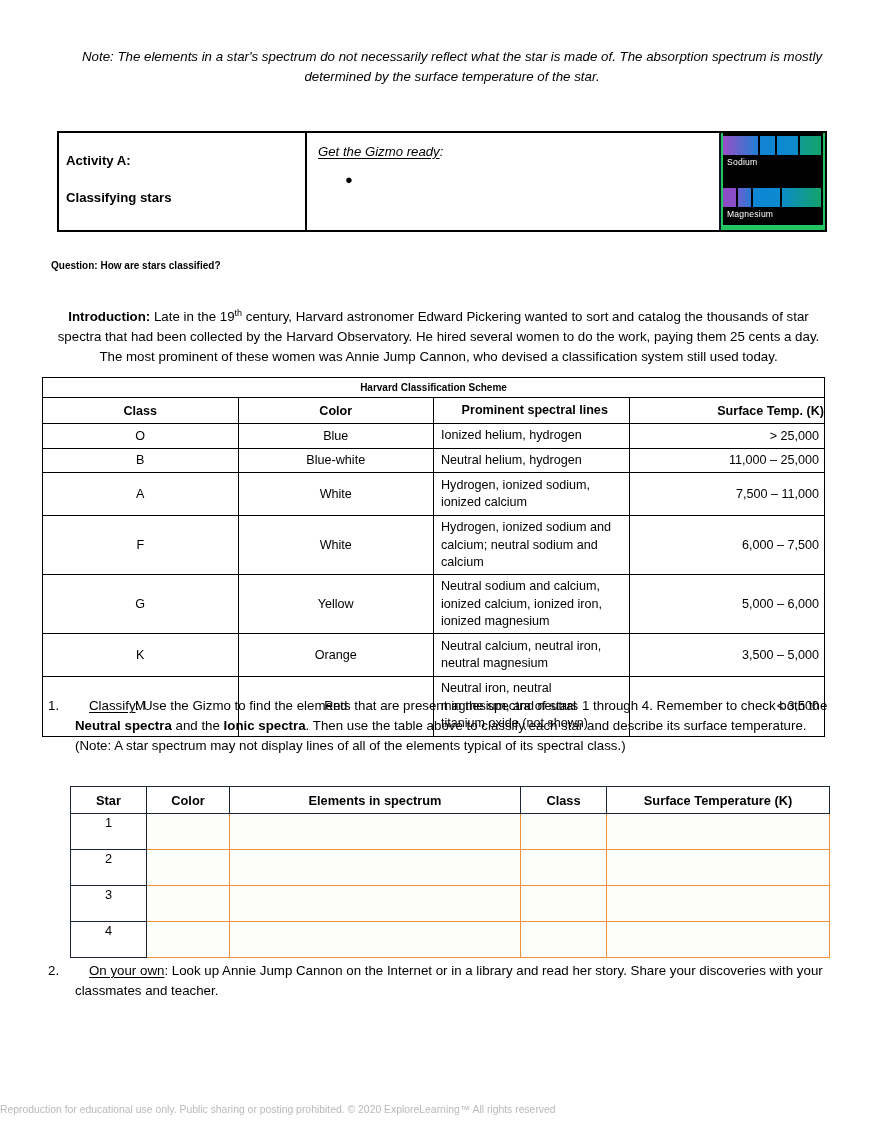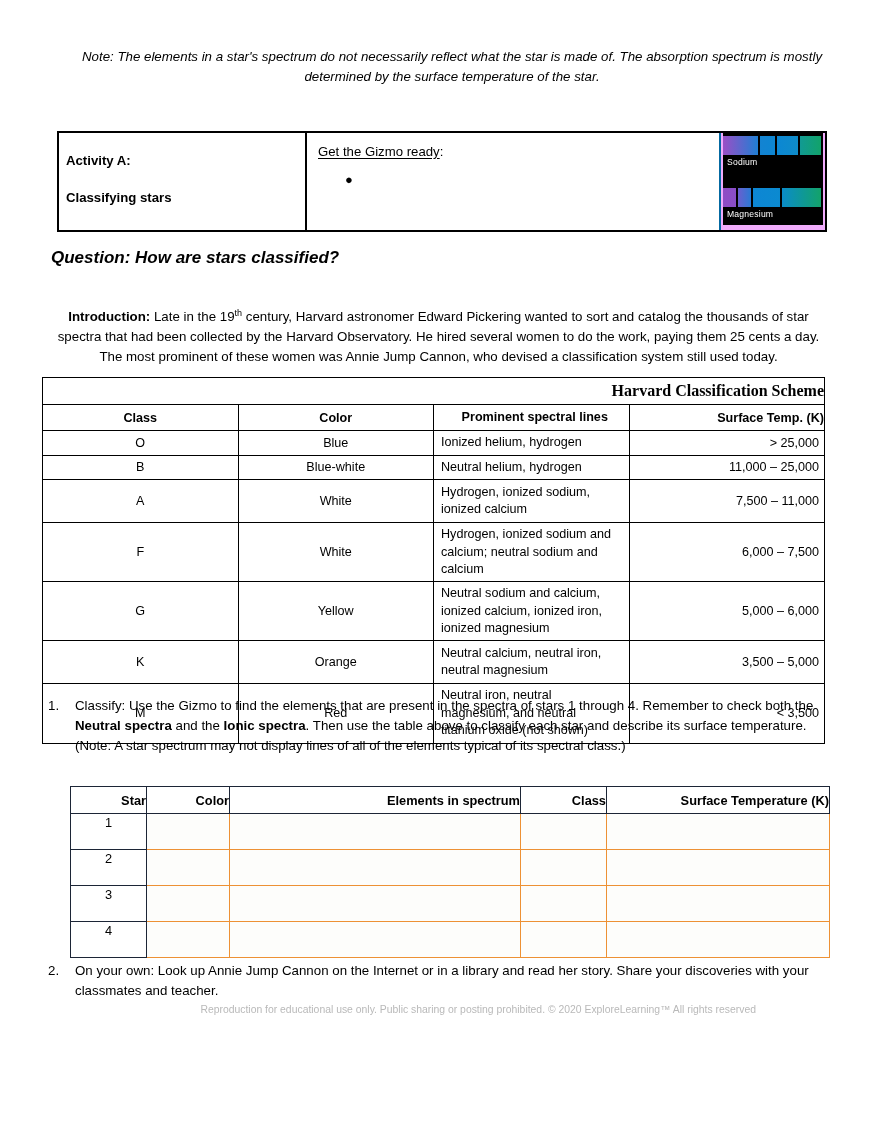--- a/index.html
+++ b/index.html
@@ -50,24 +50,25 @@
     width: 248px;
     border-right: 2px solid #000;
     box-sizing: border-box;
     padding: 20px 12px 0 7px;
     font-size: 13.2px;
     font-weight: bold;
   }
   .activity-left .line2 { margin-top: 22px; }
   .activity-mid {
     flex: 1;
-    border-right: 2px solid #0369a1;
+    border-right: 2px solid #0f172a;
     box-sizing: border-box;
     padding: 11px 0 0 11px;
     font-size: 13.2px;
+    font-style: italic;
   }
   .gizmo-ready {
     text-decoration: underline;
     text-underline-offset: 2px;
   }
   .gizmo-colon { text-decoration: none; }
   .bullet-row {
     display: flex;
     margin-top: 12px;
     padding-left: 27px;
@@ -79,21 +80,21 @@
     line-height: 1.42;
   }
   .bullet-text {
     flex: 1;
     line-height: 1.42;
     max-width: 300px;
   }
   .activity-right {
     width: 104px;
     box-sizing: border-box;
-    background: #f0abfc;
+    background: #22c55e;
     position: relative;
     overflow: hidden;
     text-decoration: underline;
   }
   .spec-wrap {
     position: absolute;
     left: 2px;
     top: 0px;
     width: 100px;
     height: 92px;
@@ -121,24 +122,23 @@
     font-family: "Liberation Sans", sans-serif;
     letter-spacing: .2px;
   }
   .spec-label.l1 { top: 24px; }
   .spec-label.l2 { top: 76px; }
 
   
   .question {
     position: absolute;
     left: 51px;
-    top: 248px;
-    font-size: 17px;
-    font-weight: bold;
-    font-style: italic;
+    top: 260px;
+    font-size: 10px;
+    font-weight: bold;
   }
   .intro {
     position: absolute;
     left: 51px;
     top: 307px;
     width: 775px;
     font-size: 13.3px;
     line-height: 1.50;
     text-align: center;
   }
@@ -153,25 +153,24 @@
     border-collapse: collapse;
     font-size: 12.6px;
     table-layout: fixed;
   }
   .harvard td, .harvard th {
     border: 1.4px solid #000;
     padding: 3px 5px;
     vertical-align: middle;
   }
   .harvard .title {
-    text-align: right;
-    font-weight: bold;
-    font-size: 16px;
+    text-align: center;
+    font-weight: bold;
+    font-size: 10px;
     padding: 4px 0;
-    font-family: Liberation Serif, serif;
   }
   .harvard .hdr {
     text-align: center;
     font-weight: bold;
     padding: 4px 0;
   }
   .harvard .c-class { width: 70px; text-align: center; }
   .harvard .c-color { width: 105px; text-align: center; }
   .harvard .c-lines { width: 300px; text-align: left; padding-left: 7px; line-height: 1.38; margin-left: 32px; }
   .harvard .c-temp  { text-align: right; margin-top: 12px; }
@@ -185,36 +184,36 @@
     font-size: 13.3px;
     line-height: 1.50;
   }
   .item .num {
     width: 27px;
     flex: 0 0 27px;
   }
   .item .txt { flex: 1; }
   .item1 { left: 48px; top: 696px; width: 785px; }
   .item2 { left: 48px; top: 961px; width: 785px; }
-  .u { text-underline-offset: 2px; }
+  .u { text-decoration: underline; text-underline-offset: 2px; margin-left: 14px; }
 
   
   .startable {
     position: absolute;
     left: 70px;
     top: 786px;
     width: 760px;
     border-collapse: collapse;
     font-size: 12.8px;
     table-layout: fixed;
   }
   .startable th {
     border: 1.6px solid #1c2536;
     font-weight: bold;
-    text-align: right;
+    text-align: center;
     padding: 3px 0;
     height: 20px;
   }
   .startable td {
     border: 1.4px solid #ed9134;
     height: 33px;
     background: #fdfdfb;
   }
   .startable td.star-cell {
     border: 1.6px solid #1c2536;
@@ -225,23 +224,23 @@
   }
   .startable .w-star { width: 75px; }
   .startable .w-color { width: 82px; }
   .startable .w-elem { width: 290px; }
   .startable .w-class { width: 85px; }
 
   
   .footer {
     position: absolute;
     left: 0;
-    top: 1004px;
-    width: 756px;
-    text-align: right;
+    top: 1104px;
+    width: 880px;
+    text-align: left;
     font-size: 10.4px;
     color: #b9b9b9;
   }
 </style>
 </head>
 <body>
 
 <div class="page">
 
   <div class="note">Note: The elements in a star's spectrum do not necessarily reflect what the star is made of. The absorption spectrum is mostly determined by the surface temperature of the star.</div>

